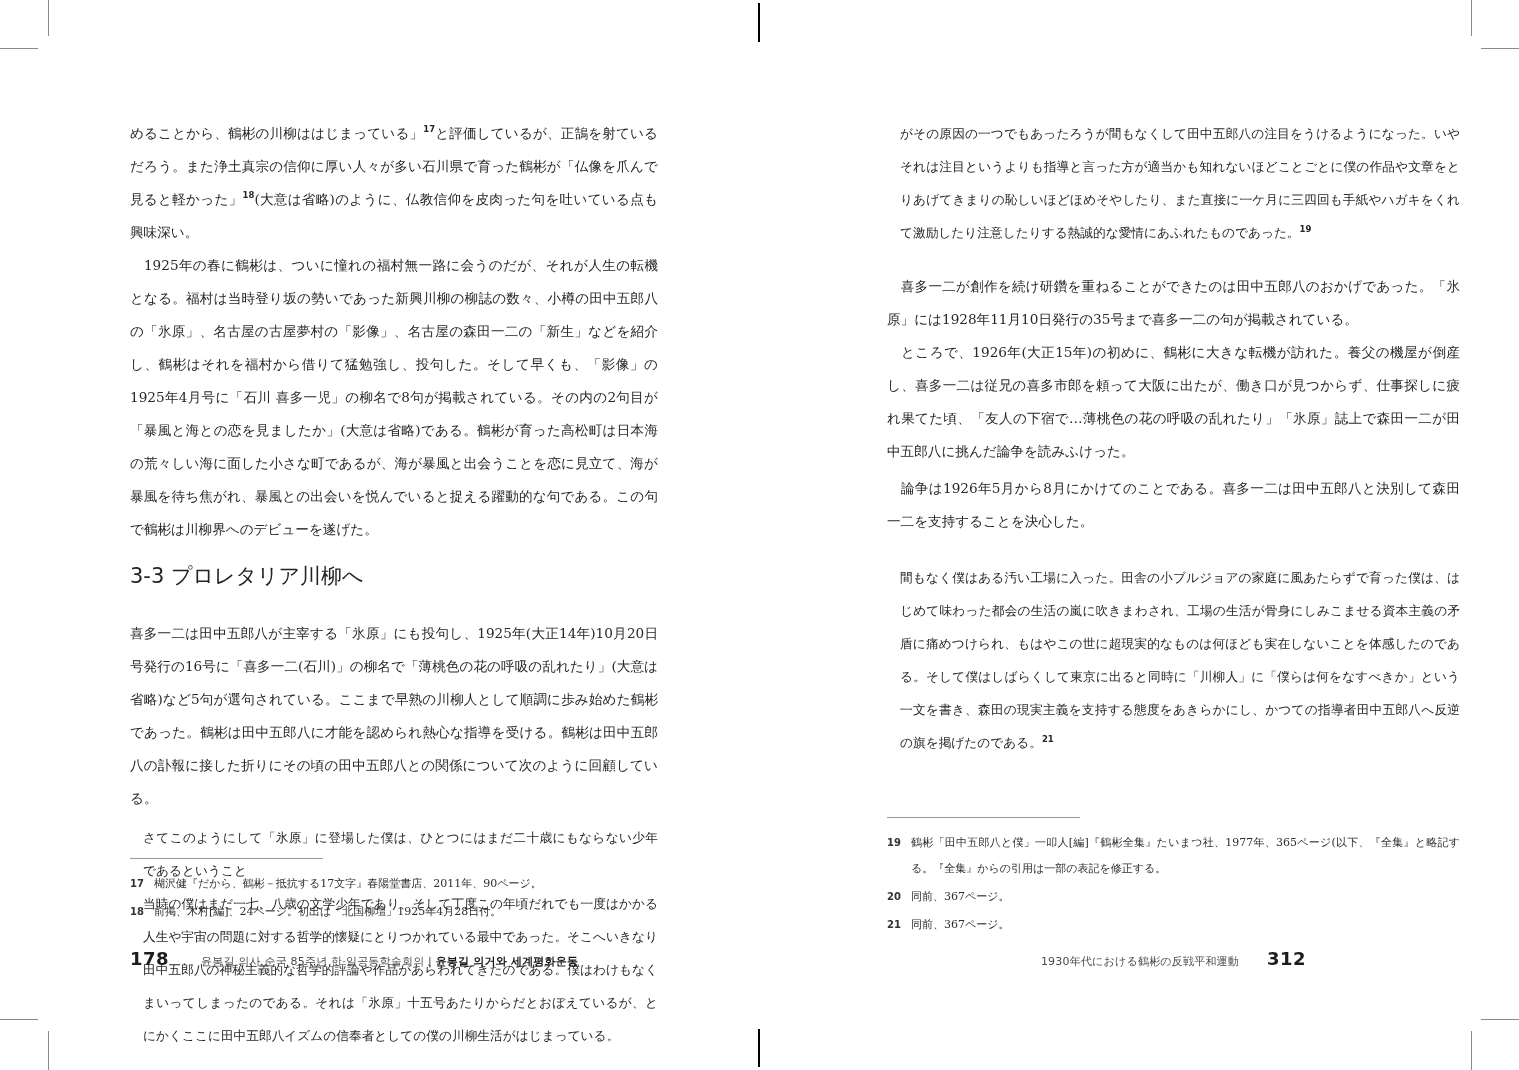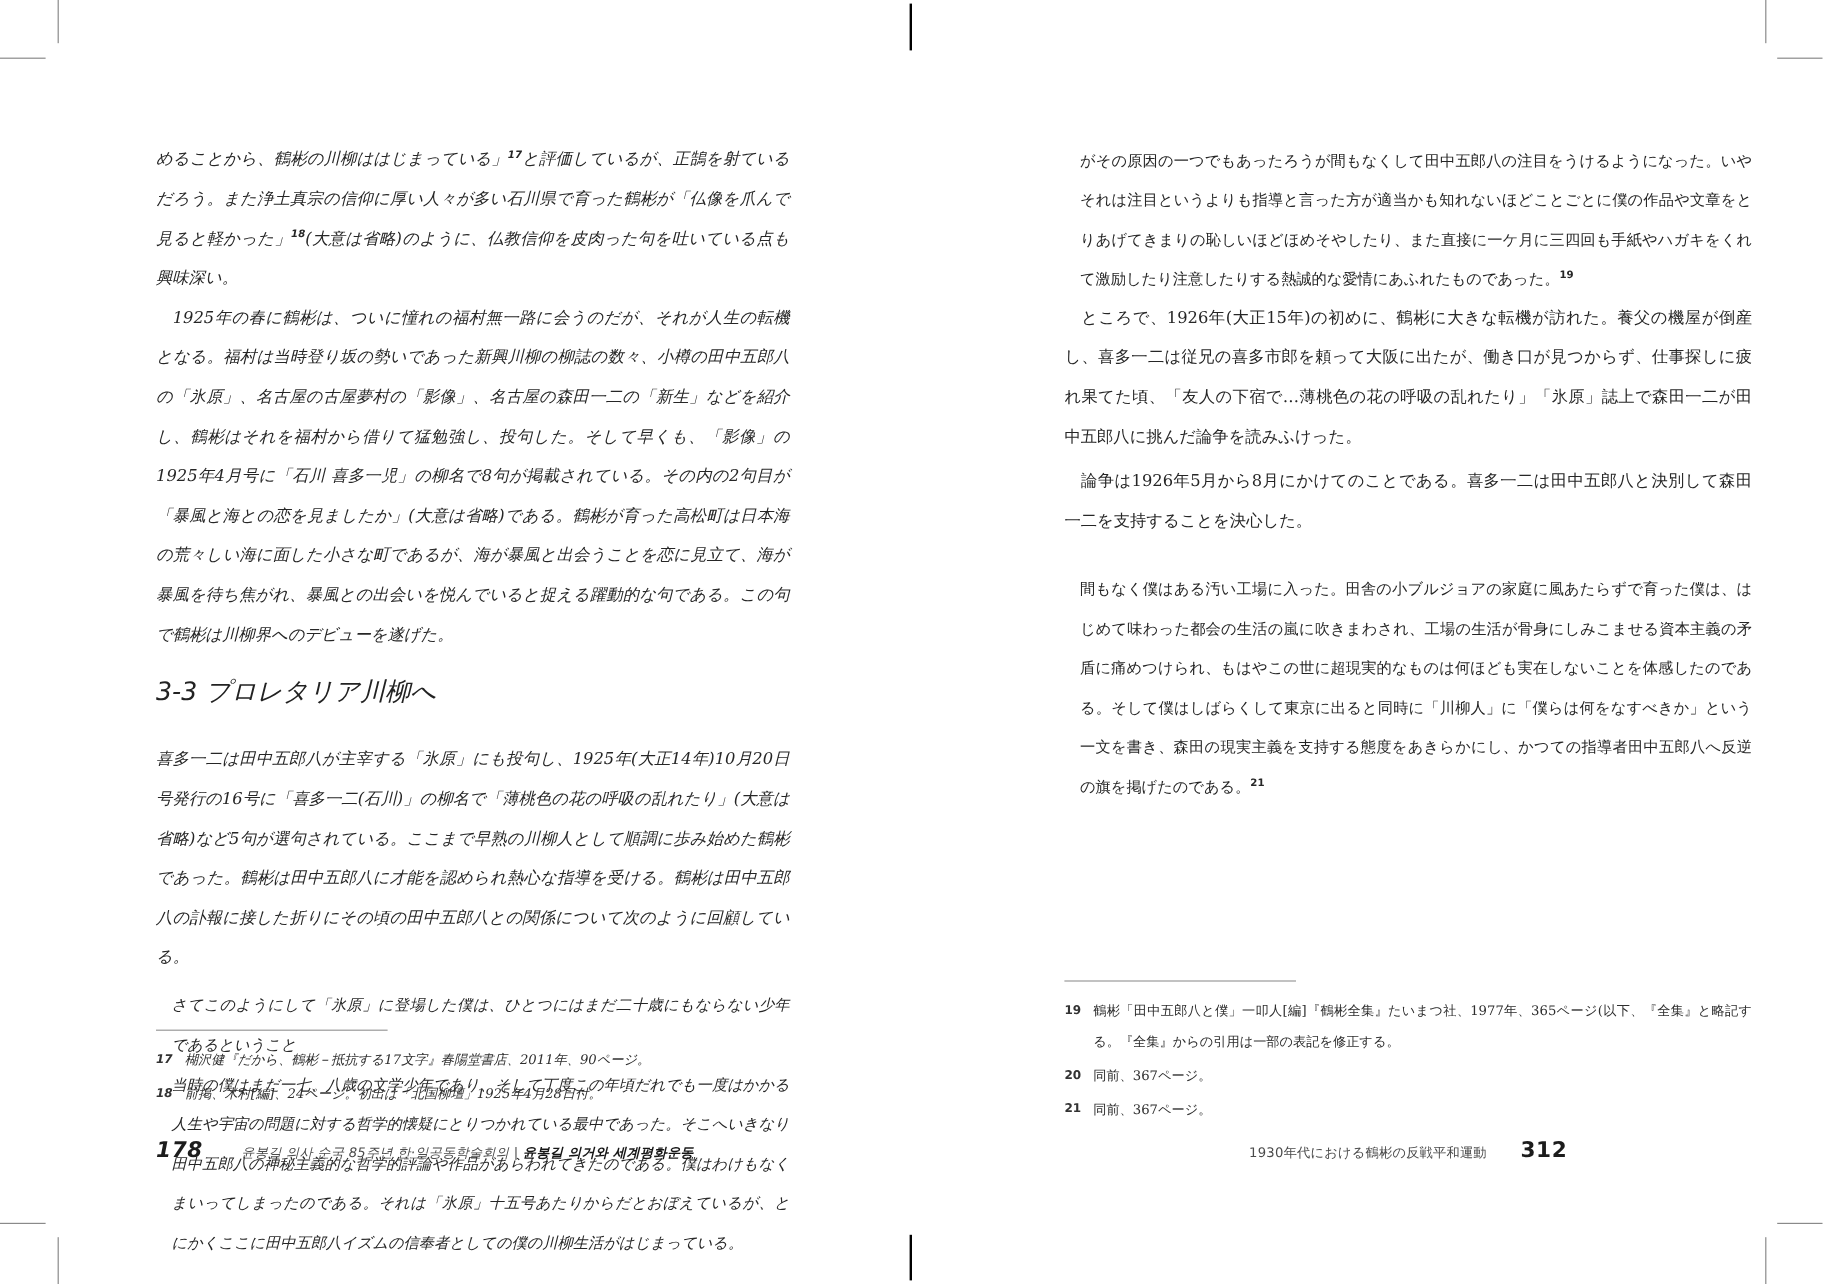--- a/index.html
+++ b/index.html
@@ -4,21 +4,21 @@
 <title>Book Spread 178–179</title>
 <style>
   html,body{margin:0;padding:0;background:#ffffff;}
   .canvas{position:relative;width:1519px;height:1070px;background:#ffffff;overflow:hidden;
           font-family:"DejaVu Serif","Liberation Serif",serif;color:#262626;}
   
   .mark{position:absolute;background:#8a8a8a;}
   .mark.center{background:#000;}
   
   .page{position:absolute;top:117px;height:953px;}
-  .page.left{left:130px;width:528px;font-style:italic;}
+  .page.left{left:130px;width:528px;}
   .page.right{left:887px;width:573px;}
   .body-text{font-size:13.6px;line-height:33px;text-align:justify;}
   .body-text p{margin:0;}
   .heading{font-family:"DejaVu Sans","Liberation Sans",sans-serif;font-weight:400;
            font-size:21px;line-height:33px;color:#222;margin:14px 0 24px 0;}
   .quote{margin-left:13px;font-size:12.7px;}
   .quote p{margin:0;}
   .page.left .quote{margin-top:6px;}
   sup.fnref{font-family:"DejaVu Sans","Liberation Sans",sans-serif;font-size:8.5px;
             font-weight:700;line-height:0;vertical-align:super;letter-spacing:0;}
@@ -90,20 +90,21 @@
       <span class="pagenum">178</span>
       <span class="footer-title"><span>윤봉길 의사 순국 85주년 한·일공동학술회의 | </span><b>윤봉길 의거와 세계평화운동</b></span>
     </div>
   </section>
 
   <section class="page right">
     <div class="body-text">
       <div class="quote">
         <p>がその原因の一つでもあったろうが間もなくして田中五郎八の注目をうけるようになった。いやそれは注目というよりも指導と言った方が適当かも知れないほどことごとに僕の作品や文章をとりあげてきまりの恥しいほどほめそやしたり、また直接に一ケ月に三四回も手紙やハガキをくれて激励したり注意したりする熱誠的な愛情にあふれたものであった。<sup class="fnref">19</sup></p>
       </div>
+      <p class="gap21">　喜多一二が創作を続け研鑽を重ねることができたのは田中五郎八のおかげであった。「氷原」には1928年11月10日発行の35号まで喜多一二の句が掲載されている。</p>
       <p>　ところで、1926年(大正15年)の初めに、鶴彬に大きな転機が訪れた。養父の機屋が倒産し、喜多一二は従兄の喜多市郎を頼って大阪に出たが、働き口が見つからず、仕事探しに疲れ果てた頃、「友人の下宿で…薄桃色の花の呼吸の乱れたり」「氷原」誌上で森田一二が田中五郎八に挑んだ論争を読みふけった。</p>
       <p class="gap4">　論争は1926年5月から8月にかけてのことである。喜多一二は田中五郎八と決別して森田一二を支持することを決心した。</p>
       <div class="quote gap23">
         <p>間もなく僕はある汚い工場に入った。田舎の小ブルジョアの家庭に風あたらずで育った僕は、はじめて味わった都会の生活の嵐に吹きまわされ、工場の生活が骨身にしみこませる資本主義の矛盾に痛めつけられ、もはやこの世に超現実的なものは何ほども実在しないことを体感したのである。そして僕はしばらくして東京に出ると同時に「川柳人」に「僕らは何をなすべきか」という一文を書き、森田の現実主義を支持する態度をあきらかにし、かつての指導者田中五郎八へ反逆の旗を掲げたのである。<sup class="fnref">21</sup></p>
       </div>
     </div>
 
     <div class="footnotes">
       <div class="fn-rule"></div>
       <div class="fn">

